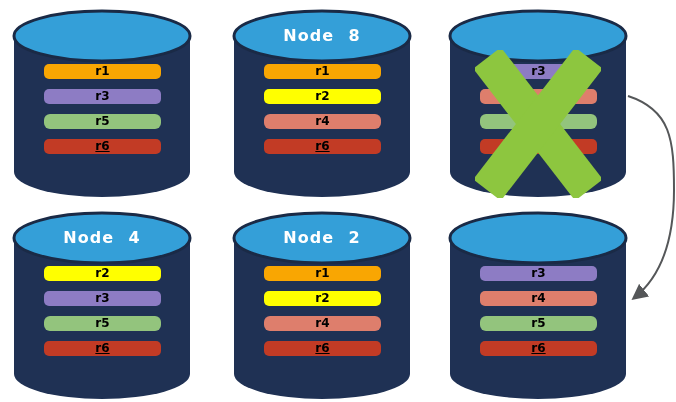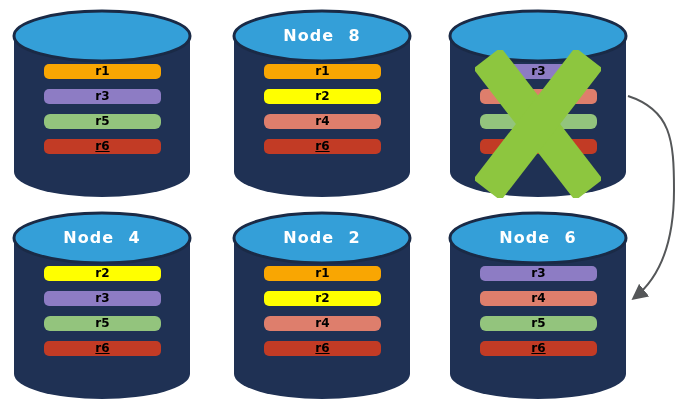--- a/index.html
+++ b/index.html
@@ -122,21 +122,20 @@
     <div class="row r1" style="background-color: rgb(255, 255, 0);">r2</div>
     <div class="row r2" style="background-color: rgb(222, 126, 108);">r4</div>
     <div class="row r3" style="background-color: rgb(194, 59, 37);">r6</div>
   </div>
 
   <div class="node" style="left:447px; top:210px;">
     <svg class="cyl" width="182" height="192" viewBox="0 0 182 192">
       <path d="M 3 28 A 88 25 0 0 1 179 28 L 179 164 A 88 25 0 0 1 3 164 Z" style="fill: rgb(31, 49, 84);"></path>
       <ellipse cx="91" cy="28" rx="88" ry="25" stroke-width="3" stroke="#1A2A46" style="fill: rgb(52, 159, 216);"></ellipse>
     </svg>
-    <div class="node-title">Node 6</div>
     <div class="row r0" style="background-color: rgb(141, 124, 196);">r3</div>
     <div class="row r1" style="background-color: rgb(222, 126, 108);">r4</div>
     <div class="row r2" style="background-color: rgb(147, 196, 125);">r5</div>
     <div class="row r3" style="background-color: rgb(194, 59, 37);">r6</div>
   </div>
 
   <svg class="overlay" style="left:596px; top:80px;" width="80" height="235" viewBox="0 0 80 235">
     <defs>
       <marker id="arrowhead" viewBox="0 0 10 10" refX="8" refY="5" markerWidth="8" markerHeight="8" orient="auto">
         <path d="M 0 0 L 10 5 L 0 10 z" style="fill: rgb(85, 87, 89);"></path>

